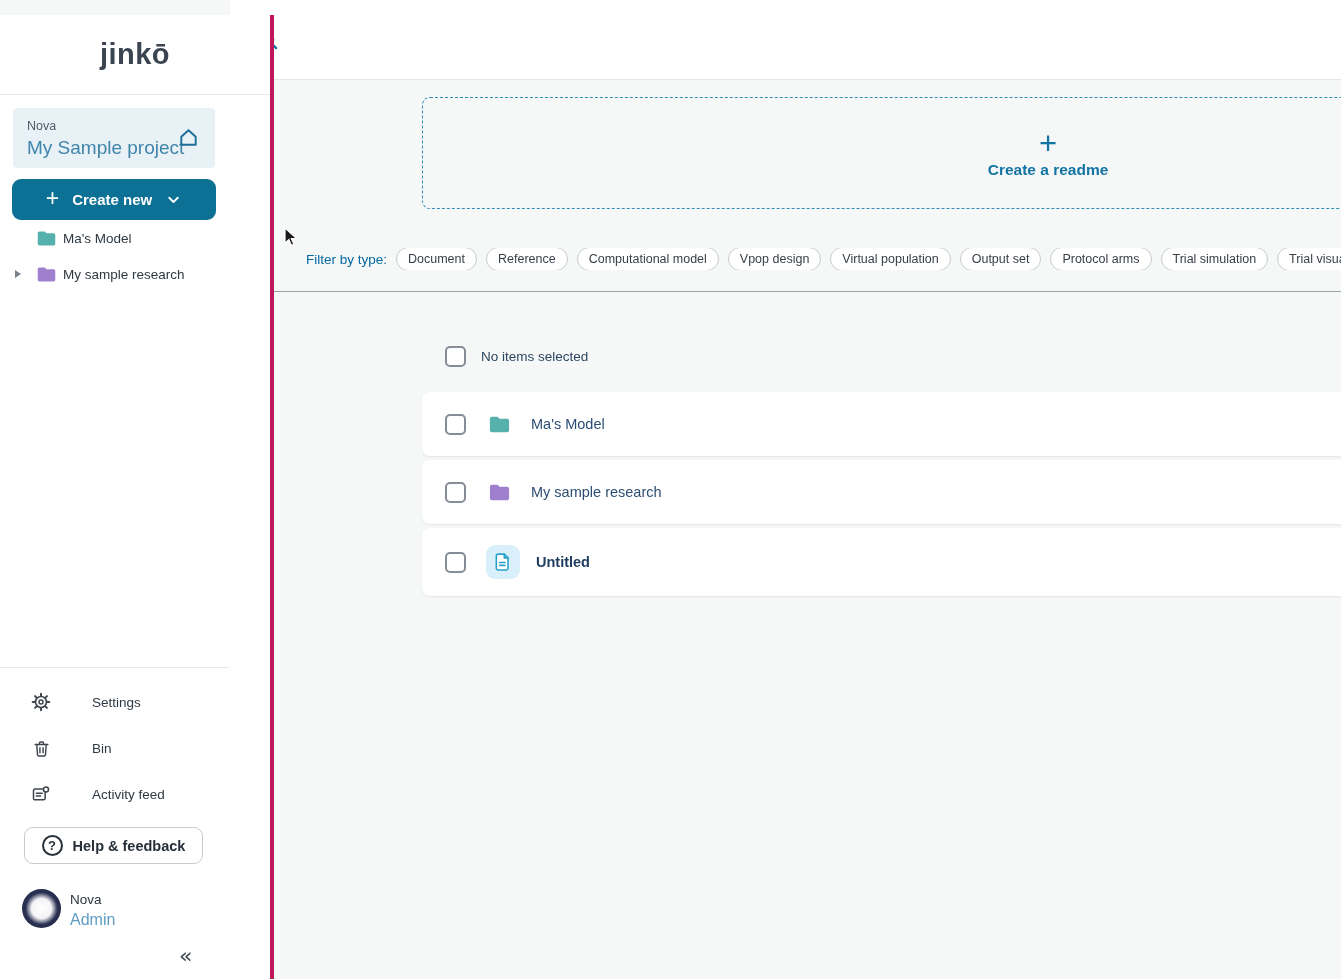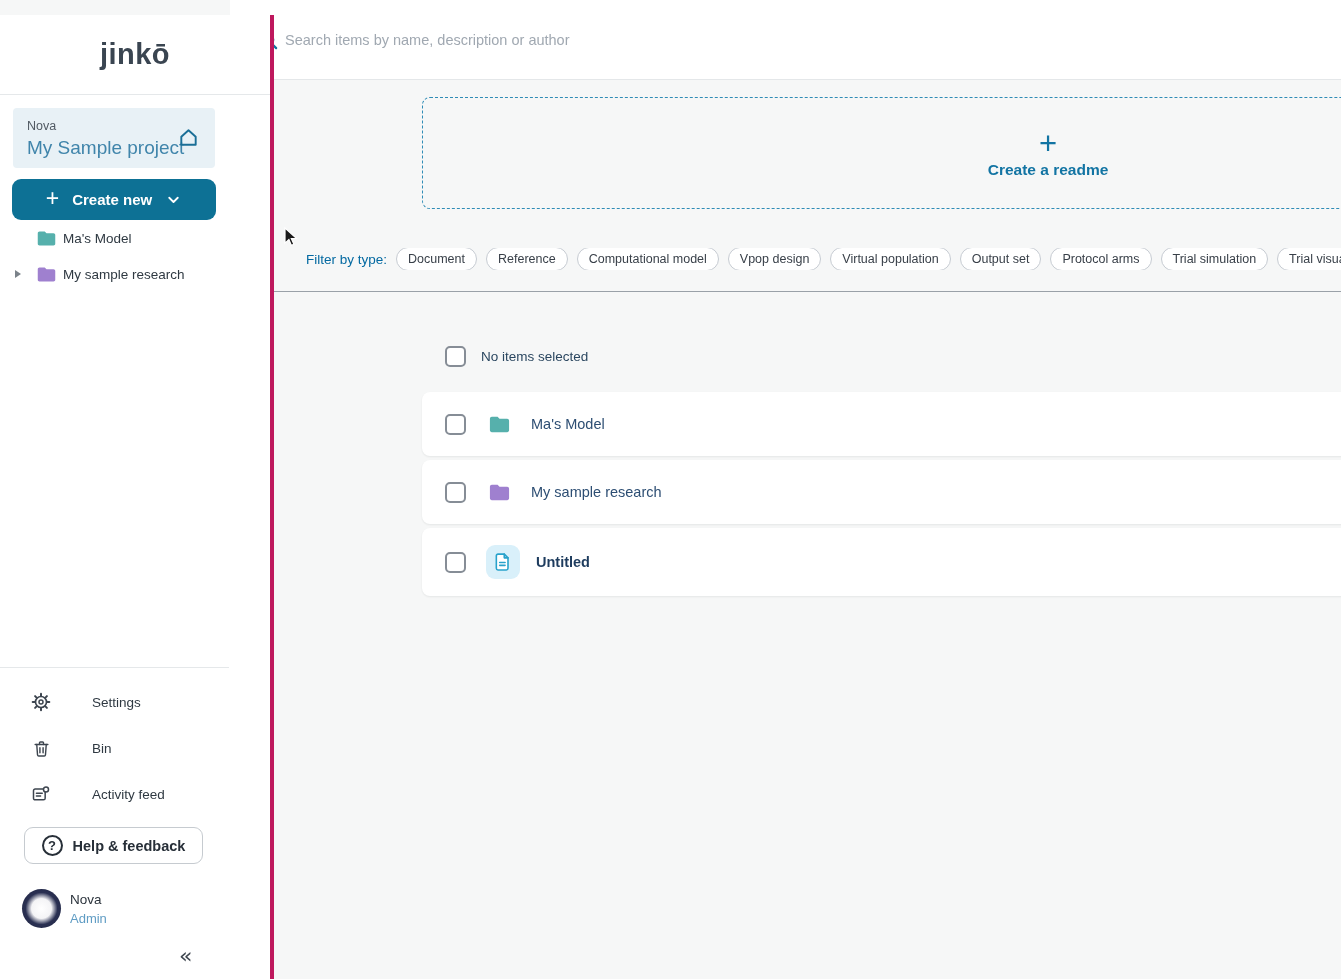--- a/index.html
+++ b/index.html
@@ -32,21 +32,21 @@
   .snav.n0 { top:670px; } .snav.n1 { top:716px; } .snav.n2 { top:762px; }
   .snav .ic { width:22px; margin-left:30px; display:flex; justify-content:center; }
   .snav-label { font-size:13.5px; color:#2f3942; margin-left:8px; }
 
   .help-btn { position:absolute; left:24px; top:812px; width:179px; height:37px; background:#fff; border:1px solid #c6cbd0; border-radius:9px; display:flex; align-items:center; justify-content:center; gap:10px; font-size:14.5px; font-weight:bold; color:#272f38; font-family:inherit; cursor:pointer; }
   .help-q { width:21px; height:21px; border:2px solid #272f38; border-radius:50%; font-size:13px; font-weight:bold; display:flex; align-items:center; justify-content:center; }
 
   .user { position:absolute; left:22px; top:874px; display:flex; gap:9px; cursor:pointer; }
   .avatar { width:39px; height:39px; border-radius:50%; background:radial-gradient(circle at 50% 50%, #ffffff 0%, #f4f4f6 36%, #2a3052 58%, #1d2340 100%); }
   .user-name { font-size:13.5px; color:#2b333c; margin-top:3px; }
-  .user-role { font-size:13px; color:#5f9cc4; margin-top:4px; }
+  .user-role { font-size:16px; color:#5f9cc4; margin-top:4px; }
 
   .collapse-btn { position:absolute; left:179px; top:928px; font-size:22px; color:#3e464f; background:none; border:none; cursor:pointer; font-family:"DejaVu Sans", sans-serif; }
 
   
   .topbar { position:absolute; left:230px; top:0; right:0; height:80px; background:#fff; border-bottom:1px solid #e4e7e9; }
   .search-icon { position:absolute; left:29px; top:31px; }
   .search-input { position:absolute; left:55px; top:28px; width:620px; height:24px; border:none; outline:none; font-size:14.5px; font-family:inherit; color:#3a424c; background:transparent; }
   .search-input::placeholder { color:#a0a8b1; }
 
   .content { position:absolute; left:230px; top:80px; right:0; bottom:0; background:#f6f7f7; }
@@ -183,21 +183,20 @@
     <button class="collapse-btn">«</button>
   </aside>
 
   <header class="topbar">
     <span class="search-icon">
       <svg width="21" height="21" viewBox="0 0 24 24" fill="none">
           <circle cx="10" cy="10" r="6.5" stroke="#1173a0" stroke-width="2.1"></circle>
           <line x1="14.9" y1="14.9" x2="19.6" y2="19.6" stroke="#1173a0" stroke-width="2.6" stroke-linecap="round"></line>
         </svg>
     </span>
-    <input class="search-input" type="text" placeholder="Search items by name, description or author" style="">
   </header>
 
   <main class="content">
 
     <div class="readme-box">
       <span class="readme-plus">+</span>
       <span class="readme-label">Create a readme</span>
     </div>
 
     <div class="filter-row">

